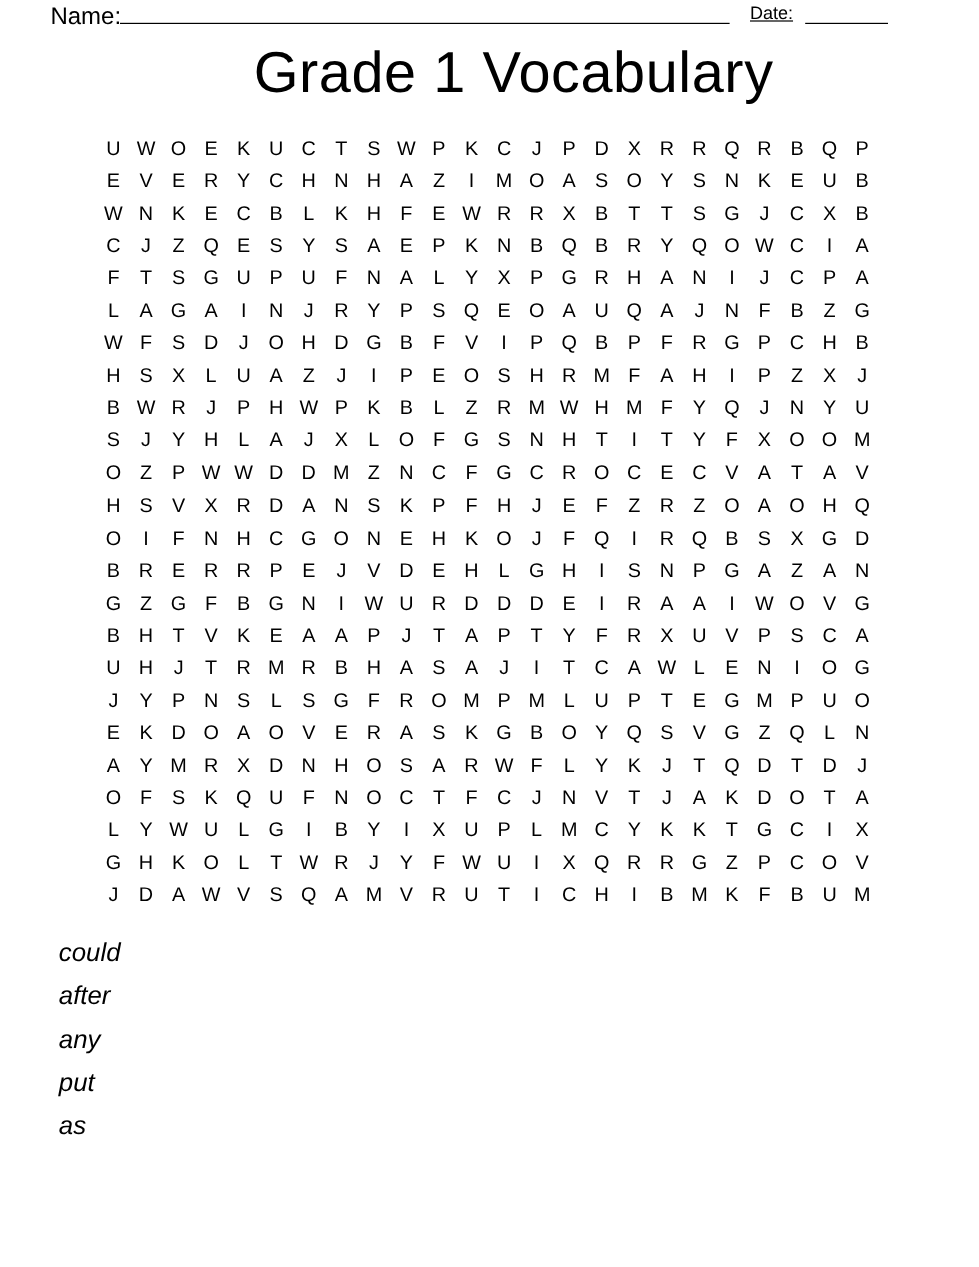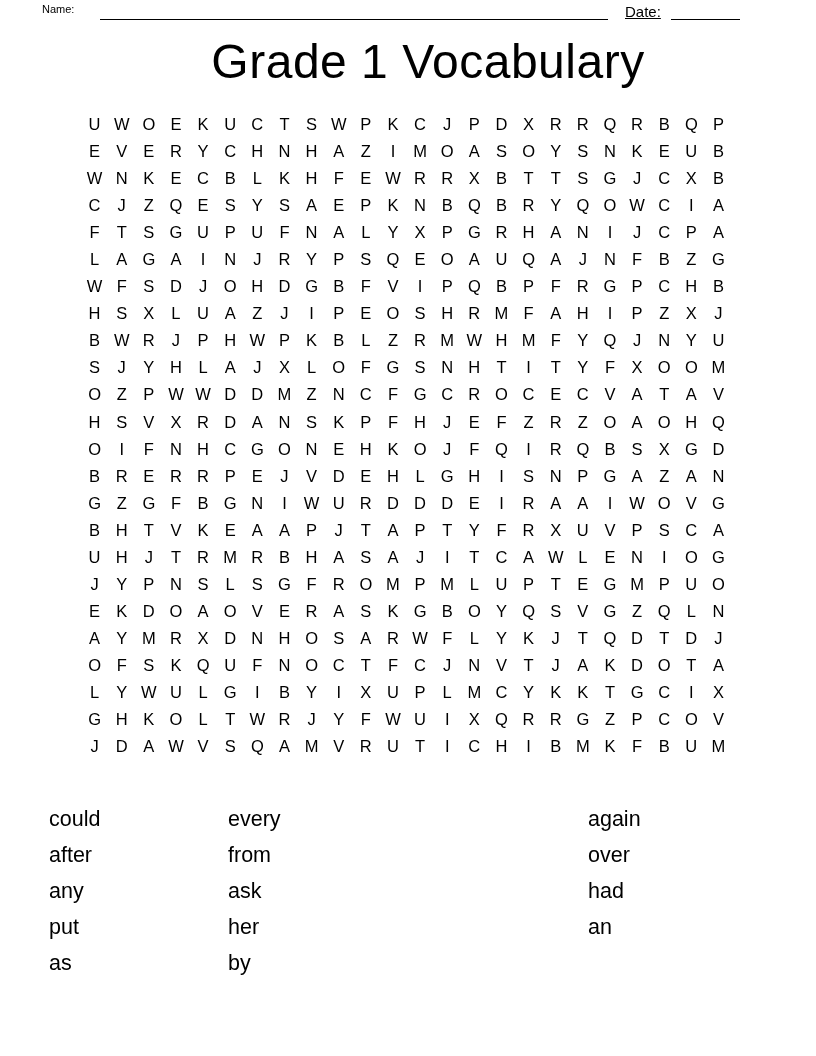--- a/index.html
+++ b/index.html
@@ -14,21 +14,21 @@
     color: #000000;
     font-family: "Liberation Sans", sans-serif;
     overflow: hidden;
   }
 
   
   .name-label {
     position: absolute;
     left: 42px;
     top: 3px;
-    font-size: 11px;
+    font-size: 20px;
   }
   .name-blank {
     position: absolute;
     left: 100px;
     top: 0;
     width: 508px;
     height: 19px;
     border-bottom: 1.6px solid #000;
   }
   .date-label {
@@ -77,23 +77,24 @@
     align-items: center;
     justify-content: center;
     font-size: 16.5px;
     font-weight: normal;
   }
 
   
   .word-list {
     position: absolute;
     left: 0;
-    top: 802px;
+    top: 777px;
     width: 771px;
     height: 200px;
+    font-style: italic;
   }
   .word-col {
     position: absolute;
     top: 0;
   }
   .word-col-0 { left: 49px; }
   .word-col-1 { left: 228px; }
   .word-col-2 { left: 408px; }
   .word-col-3 { left: 588px; }
   .word-item {
@@ -741,26 +742,13 @@
   </div>
 
 <div class="word-list">
     <div class="word-col word-col-0">
       <div class="word-item">could</div>
       <div class="word-item">after</div>
       <div class="word-item">any</div>
       <div class="word-item">put</div>
       <div class="word-item">as</div>
     </div>
-    <div class="word-col word-col-1">
-      <div class="word-item">every</div>
-      <div class="word-item">from</div>
-      <div class="word-item">ask</div>
-      <div class="word-item">her</div>
-      <div class="word-item">by</div>
-    </div>
-    <div class="word-col word-col-3">
-      <div class="word-item">again</div>
-      <div class="word-item">over</div>
-      <div class="word-item">had</div>
-      <div class="word-item">an</div>
-    </div>
   </div>
 
 </body></html>

